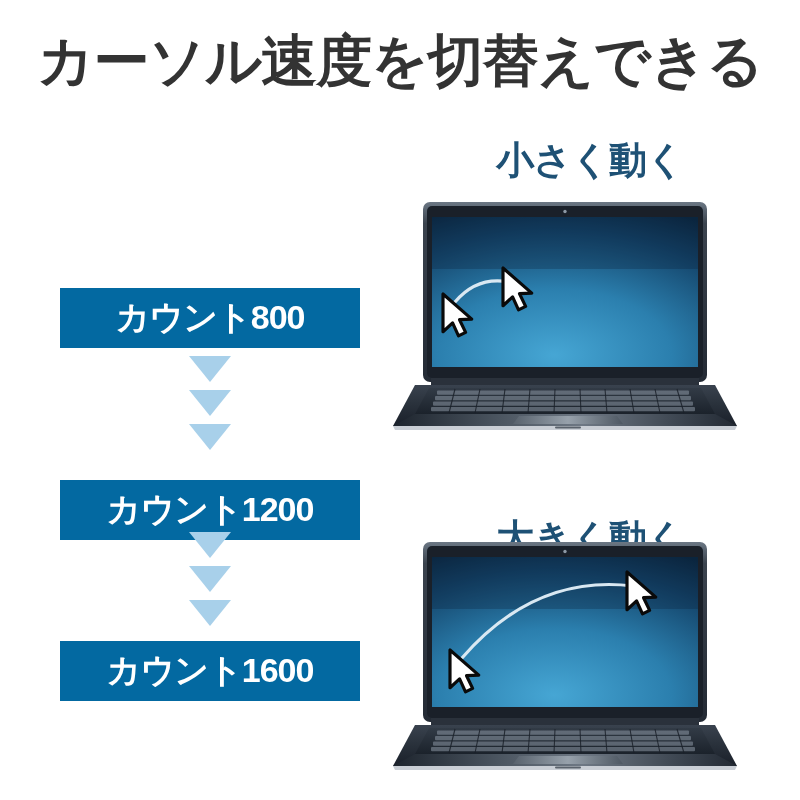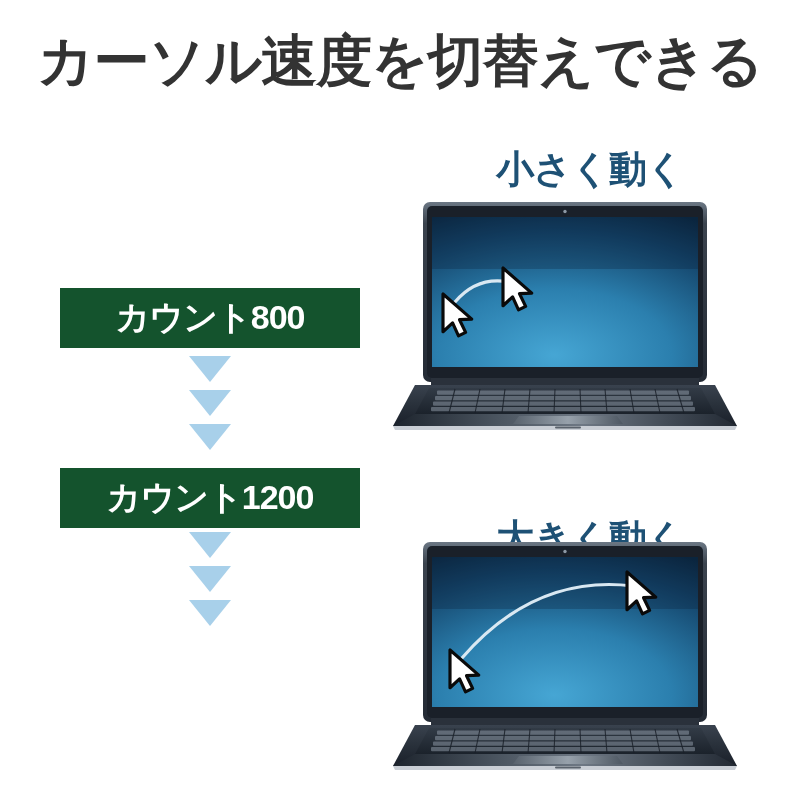--- a/index.html
+++ b/index.html
@@ -26,29 +26,29 @@
   .steps-heading {
     position:absolute; left:60px; top:218px; width:300px;
     text-align:center;
     font-size:38px; font-weight:bold;
     color:#4a96d2;
     letter-spacing:-1px;
     white-space:nowrap;
   }
   .count-box {
     position:absolute; left:60px; width:300px; height:60px;
-    background:#14532d;
+    background:#0369a1;
     display:flex; align-items:center; justify-content:center;
   }
   .count-box .label {
     font-size:34px; font-weight:bold; color:#ffffff;
     letter-spacing:-1px; white-space:nowrap;
   }
   #box-0 { top:288px; }
-  #box-1 { top:468px; }
+  #box-1 { top:480px; }
   #box-2 { top:641px; }
 
   .arrow-group { position:absolute; left:0; width:420px; }
   #arrows-0 { top:356px; }
   #arrows-1 { top:532px; }
   .arrow-tri {
     width:0; height:0; margin:0 auto 8px auto;
     border-left:21px solid transparent;
     border-right:21px solid transparent;
     border-top:26px solid #a8d0ea;
@@ -56,21 +56,21 @@
 
   
   .move-label {
     position:absolute; width:420px; left:380px;
     text-align:center;
     font-size:38px; font-weight:bold;
     color:#1e5175;
     letter-spacing:-1px;
     white-space:nowrap;
   }
-  #move-label-0 { top:144px; }
+  #move-label-0 { top:135px; }
   #move-label-1 { top:477px;margin-top:36px; }
 
   
   .laptop { position:absolute; left:385px; width:360px; height:250px; }
   #laptop-0 { top:190px; }
   #laptop-1 { top:530px; }
   .laptop svg { display:block; width:360px; height:250px; }
 </style>
 </head>
 <body>
@@ -93,20 +93,23 @@
   <div class="count-box" id="box-1">
     <span class="label">カウント1200</span>
   </div>
 
   <div class="arrow-group" id="arrows-1">
     <div class="arrow-tri"></div>
     <div class="arrow-tri"></div>
     <div class="arrow-tri"></div>
   </div>
 
+  <div class="count-box" id="box-2">
+    <span class="label">カウント1600</span>
+  </div>
 
   <div class="move-label" id="move-label-0">小さく動く</div>
 
   <div class="laptop" id="laptop-0">
     <svg viewBox="0 0 360 250" xmlns="http://www.w3.org/2000/svg">
       <defs>
         <linearGradient id="lidEdge0" x1="0" y1="0" x2="0" y2="1">
           <stop offset="0" stop-color="#6b7784"></stop>
           <stop offset="0.12" stop-color="#3b434e"></stop>
           <stop offset="1" stop-color="#232a34"></stop>

